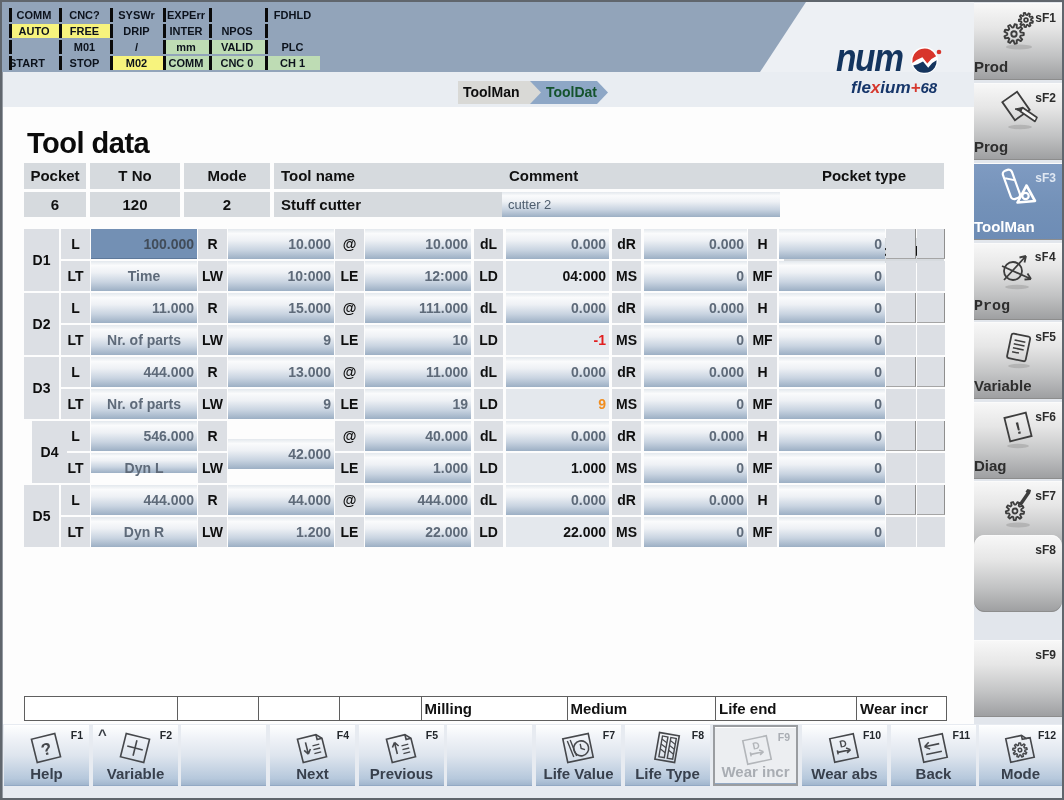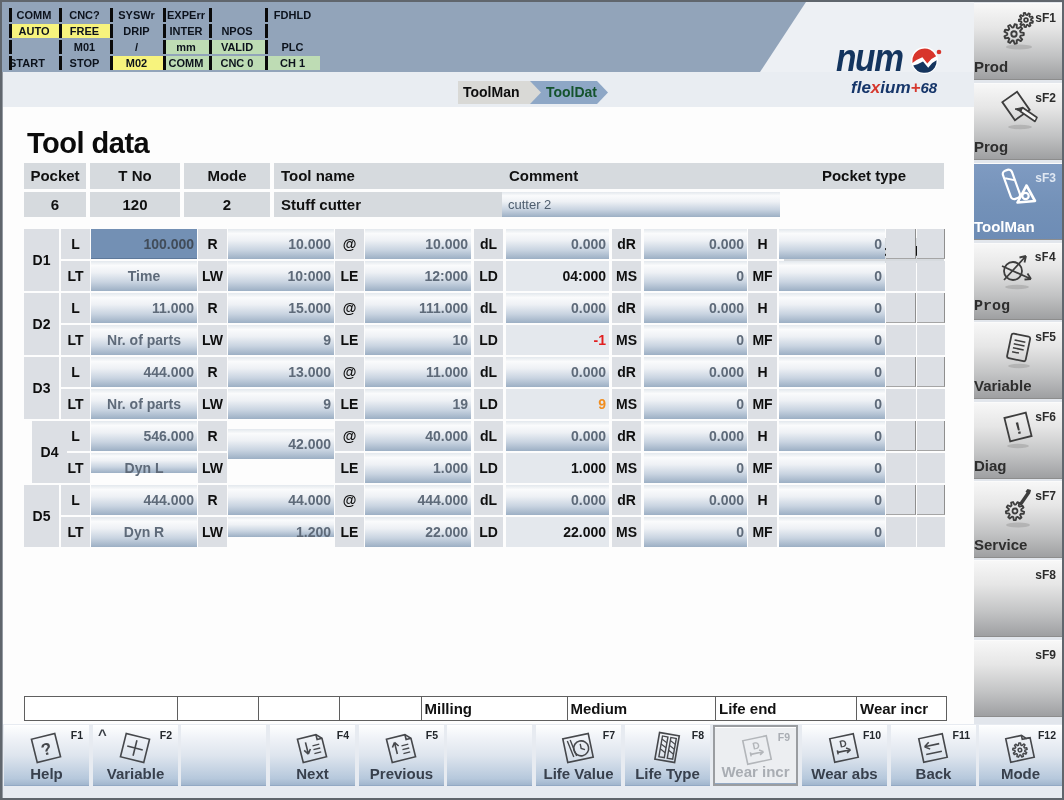--- a/index.html
+++ b/index.html
@@ -211,21 +211,21 @@
 <div class="lab" style="left:612px;top:389px;width:29px;height:30px;line-height:30px;">MS</div>
 <div class="val" style="left:644px;top:389px;width:103px;height:30px;line-height:30px;padding-right:3px;box-sizing:border-box;">0</div>
 <div class="lab" style="left:748px;top:389px;width:29px;height:30px;line-height:30px;">MF</div>
 <div class="val" style="left:779px;top:389px;width:106px;height:30px;line-height:30px;padding-right:3px;box-sizing:border-box;">0</div>
 <div class="ecell " style="left:886px;top:389px;width:30px;height:30px;"></div>
 <div class="ecell " style="left:917px;top:389px;width:28px;height:30px;"></div>
 <div class="lab" style="left:24px;top:421px;width:35px;height:62px;line-height:62px;margin-left:8px;">D4</div>
 <div class="lab" style="left:61px;top:421px;width:29px;height:30px;line-height:30px;">L</div>
 <div class="val" style="left:91px;top:421px;width:106px;height:30px;line-height:30px;padding-right:3px;box-sizing:border-box;">546.000</div>
 <div class="lab" style="left:198px;top:421px;width:29px;height:30px;line-height:30px;">R</div>
-<div class="val" style="left:228px;top:429px;width:106px;height:30px;line-height:30px;padding-right:3px;box-sizing:border-box;">42.000</div>
+<div class="val" style="left:228px;top:439px;width:106px;height:30px;line-height:30px;padding-right:3px;box-sizing:border-box;">42.000</div>
 <div class="lab" style="left:335px;top:421px;width:29px;height:30px;line-height:30px;">@</div>
 <div class="val" style="left:365px;top:421px;width:106px;height:30px;line-height:30px;padding-right:3px;box-sizing:border-box;">40.000</div>
 <div class="lab" style="left:474px;top:421px;width:29px;height:30px;line-height:30px;">dL</div>
 <div class="val" style="left:506px;top:421px;width:103px;height:30px;line-height:30px;padding-right:3px;box-sizing:border-box;">0.000</div>
 <div class="lab" style="left:612px;top:421px;width:29px;height:30px;line-height:30px;">dR</div>
 <div class="val" style="left:644px;top:421px;width:103px;height:30px;line-height:30px;padding-right:3px;box-sizing:border-box;">0.000</div>
 <div class="lab" style="left:748px;top:421px;width:29px;height:30px;line-height:30px;">H</div>
 <div class="val" style="left:779px;top:421px;width:106px;height:30px;line-height:30px;padding-right:3px;box-sizing:border-box;">0</div>
 <div class="ecell ebr" style="left:886px;top:421px;width:30px;height:30px;"></div>
 <div class="ecell ebr" style="left:917px;top:421px;width:28px;height:30px;"></div>
@@ -254,21 +254,21 @@
 <div class="val" style="left:506px;top:485px;width:103px;height:30px;line-height:30px;padding-right:3px;box-sizing:border-box;">0.000</div>
 <div class="lab" style="left:612px;top:485px;width:29px;height:30px;line-height:30px;">dR</div>
 <div class="val" style="left:644px;top:485px;width:103px;height:30px;line-height:30px;padding-right:3px;box-sizing:border-box;">0.000</div>
 <div class="lab" style="left:748px;top:485px;width:29px;height:30px;line-height:30px;">H</div>
 <div class="val" style="left:779px;top:485px;width:106px;height:30px;line-height:30px;padding-right:3px;box-sizing:border-box;">0</div>
 <div class="ecell ebr" style="left:886px;top:485px;width:30px;height:30px;"></div>
 <div class="ecell ebr" style="left:917px;top:485px;width:28px;height:30px;"></div>
 <div class="lab" style="left:61px;top:517px;width:29px;height:30px;line-height:30px;">LT</div>
 <div class="val valc" style="left:91px;top:517px;width:106px;height:30px;line-height:30px;">Dyn R</div>
 <div class="lab" style="left:198px;top:517px;width:29px;height:30px;line-height:30px;">LW</div>
-<div class="val" style="left:228px;top:517px;width:106px;height:20px;line-height:30px;padding-right:3px;box-sizing:border-box;">1.200</div>
+<div class="val" style="left:228px;top:517px;width:106px;height:30px;line-height:30px;padding-right:3px;box-sizing:border-box;">1.200</div>
 <div class="lab" style="left:335px;top:517px;width:29px;height:30px;line-height:30px;">LE</div>
 <div class="val" style="left:365px;top:517px;width:106px;height:30px;line-height:30px;padding-right:3px;box-sizing:border-box;">22.000</div>
 <div class="lab" style="left:474px;top:517px;width:29px;height:30px;line-height:30px;">LD</div>
 <div class="val ld" style="left:506px;top:517px;width:103px;height:30px;line-height:30px;padding-right:3px;box-sizing:border-box;">22.000</div>
 <div class="lab" style="left:612px;top:517px;width:29px;height:30px;line-height:30px;">MS</div>
 <div class="val" style="left:644px;top:517px;width:103px;height:30px;line-height:30px;padding-right:3px;box-sizing:border-box;">0</div>
 <div class="lab" style="left:748px;top:517px;width:29px;height:30px;line-height:30px;">MF</div>
 <div class="val" style="left:779px;top:517px;width:106px;height:30px;line-height:30px;padding-right:3px;box-sizing:border-box;">0</div>
 <div class="ecell " style="left:886px;top:517px;width:30px;height:30px;"></div>
 <div class="ecell " style="left:917px;top:517px;width:28px;height:30px;"></div>
@@ -467,18 +467,18 @@
       <div class="flab">sF7</div>
       <div class="ico" style="left:21px;top:4px;width:46px;height:46px;"><svg width="46" height="46" viewBox="0 0 46 46">
           <ellipse cx="23" cy="40" rx="12" ry="2.4" fill="#9a9a9a" opacity="0.5"></ellipse>
           <path d="M29.16 26.81 L28.76 28.82 L25.80 28.71 L25.05 29.93 L26.50 32.51 L24.89 33.79 L22.70 31.80 L21.35 32.26 L20.79 35.17 L18.74 35.11 L18.34 32.18 L17.01 31.66 L14.72 33.53 L13.18 32.17 L14.75 29.67 L14.07 28.41 L11.11 28.37 L10.81 26.34 L13.62 25.44 L13.91 24.04 L11.67 22.10 L12.74 20.35 L15.48 21.47 L16.60 20.58 L16.12 17.66 L18.07 17.01 L19.45 19.62 L20.88 19.66 L22.39 17.12 L24.30 17.87 L23.68 20.76 L24.75 21.71 L27.54 20.73 L28.52 22.53 L26.18 24.35 L26.40 25.76 Z" fill="none" stroke="#3d3d3d" stroke-width="1.8" stroke-linejoin="round"></path>
           <circle cx="20" cy="26" r="2.5" fill="none" stroke="#3d3d3d" stroke-width="1.8"></circle>
 <path d="M34 7 L25 20" stroke="#3d3d3d" stroke-width="3.4"></path>
 <path d="M36 5 l-3.5-1 -2 2.5 2.5 2.5 2.5-1.5 Z" fill="#3d3d3d"></path>
         </svg></div>
       <div class="blab">Service</div>
     </div>
-<div class="sbtn " style="top:560px;">
+<div class="sbtn " style="top:535px;border-radius:11px;">
       <div class="flab">sF8</div>
     </div>
 <div class="sbtn " style="top:640px;">
       <div class="flab">sF9</div>
     </div>
 </div>
 </body></html>

